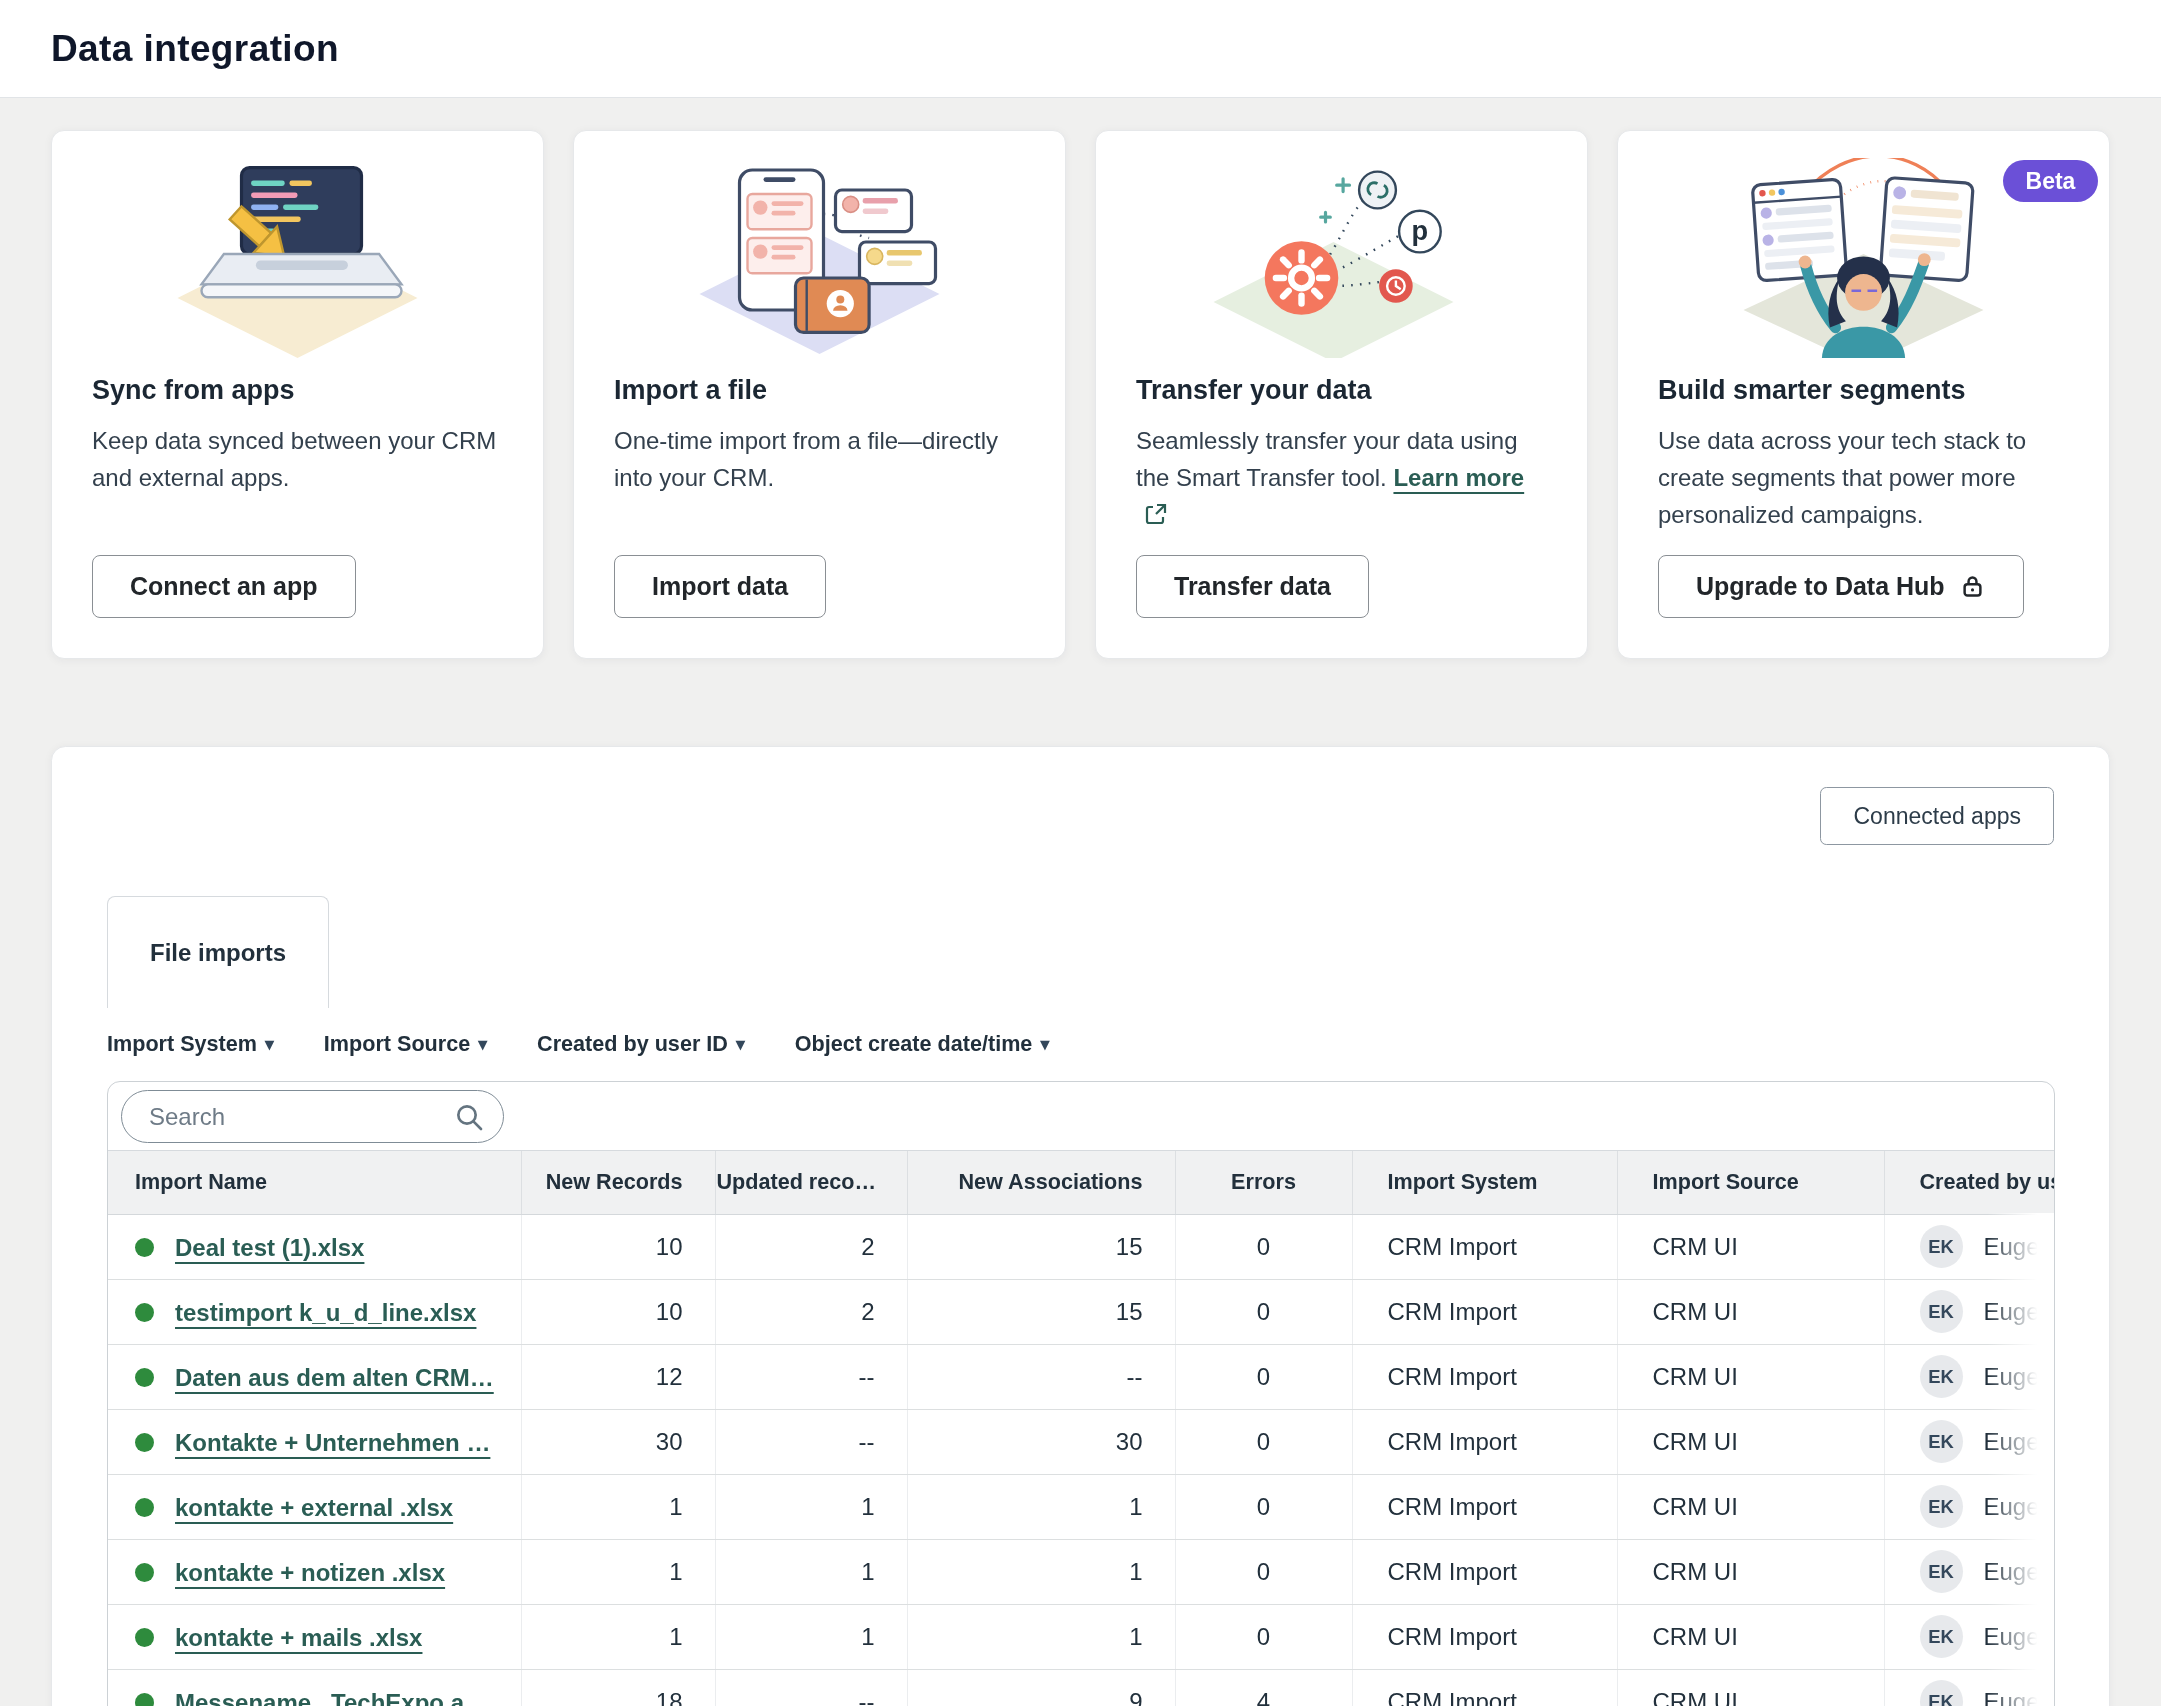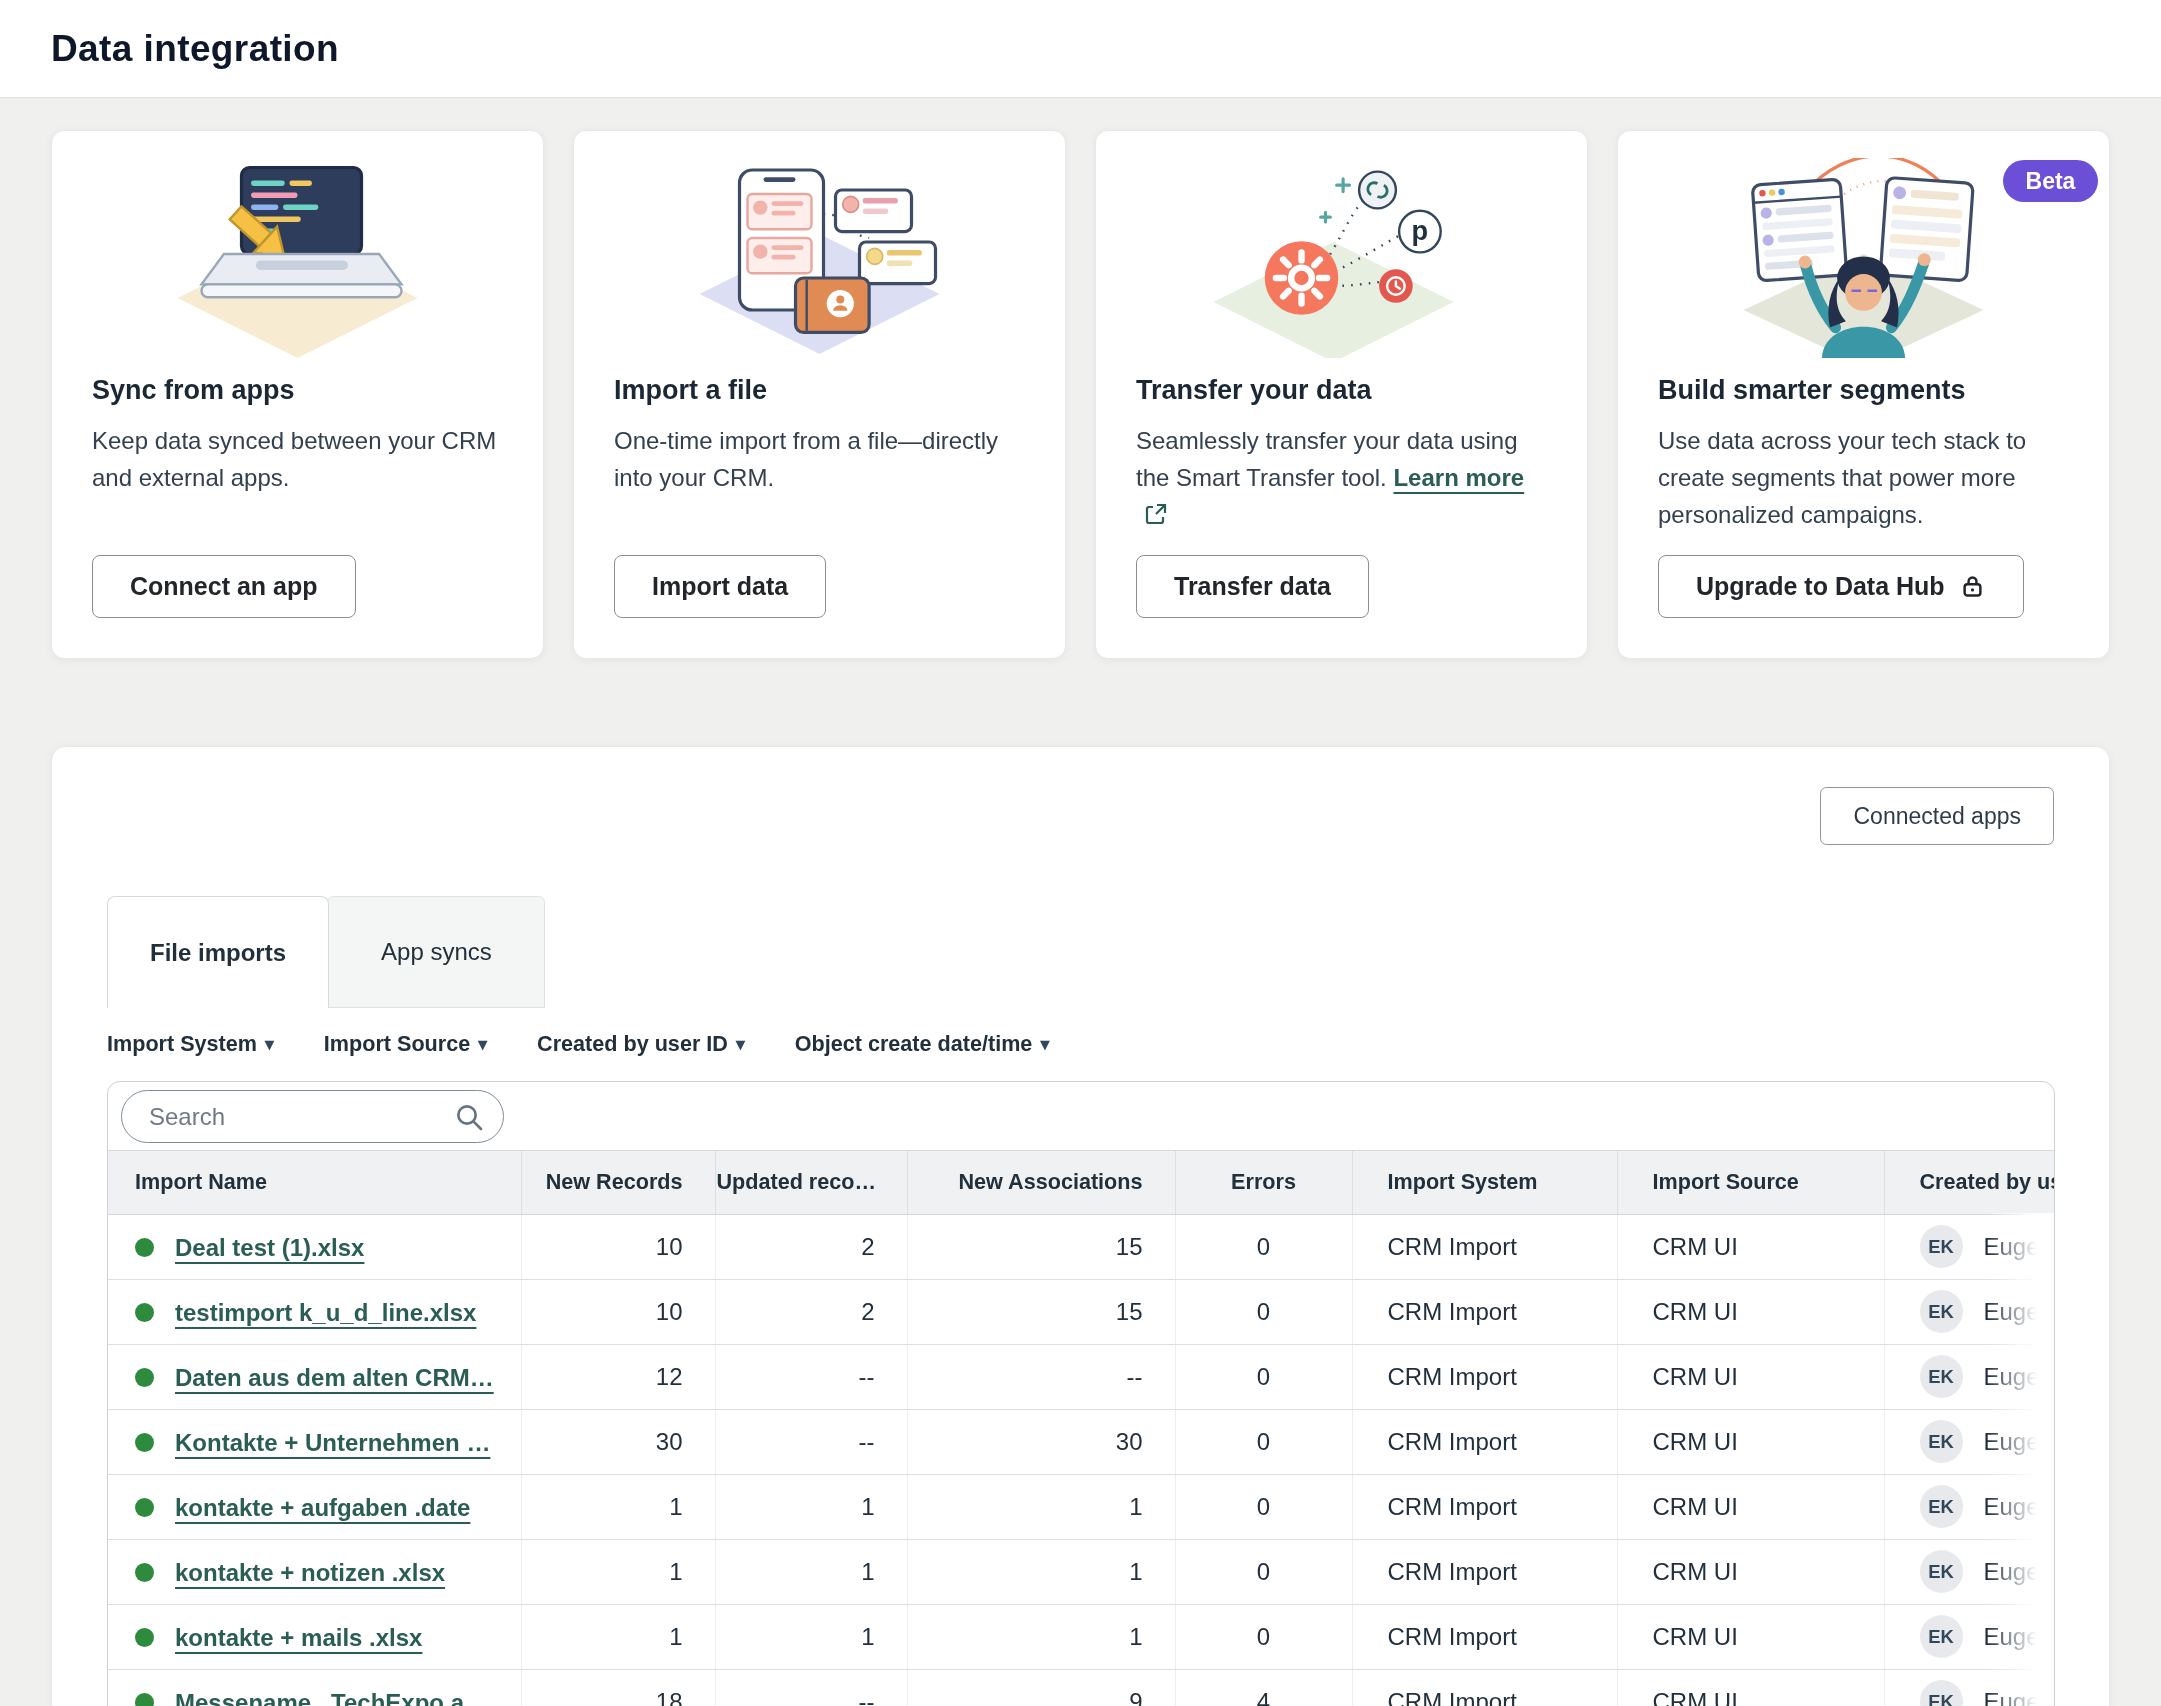--- a/index.html
+++ b/index.html
@@ -252,21 +252,20 @@
           </svg>
       </button>
     </div>
   </div>
 
   <div class="panel">
     <button class="connected-btn">Connected apps</button>
 
     <div class="tabs">
       <div class="tab tab-1 active">File imports</div>
-      <div class="tab tab-2">App syncs</div>
     </div>
 
     <div class="filters">
       <div class="filter">
         <span>Import System</span>
         <span class="caret">▾</span>
       </div>
       <div class="filter">
         <span>Import Source</span>
         <span class="caret">▾</span>
@@ -350,21 +349,21 @@
               <td class="c0"><span class="dot"></span><a class="ilink">Kontakte + Unternehmen …</a></td>
               <td class="c1">30</td>
               <td class="c2">--</td>
               <td class="c3">30</td>
               <td class="c4">0</td>
               <td class="c5">CRM Import</td>
               <td class="c6">CRM UI</td>
               <td class="c7"><span class="avatar">EK</span><span class="cname">Eugen</span></td>
             </tr>
             <tr>
-              <td class="c0"><span class="dot"></span><a class="ilink">kontakte + aufgaben .date</a></td>
+              <td class="c0"><span class="dot"></span><a class="ilink">kontakte + external .xlsx</a></td>
               <td class="c1">1</td>
               <td class="c2">1</td>
               <td class="c3">1</td>
               <td class="c4">0</td>
               <td class="c5">CRM Import</td>
               <td class="c6">CRM UI</td>
               <td class="c7"><span class="avatar">EK</span><span class="cname">Eugen</span></td>
             </tr>
             <tr>
               <td class="c0"><span class="dot"></span><a class="ilink">kontakte + notizen .xlsx</a></td>

